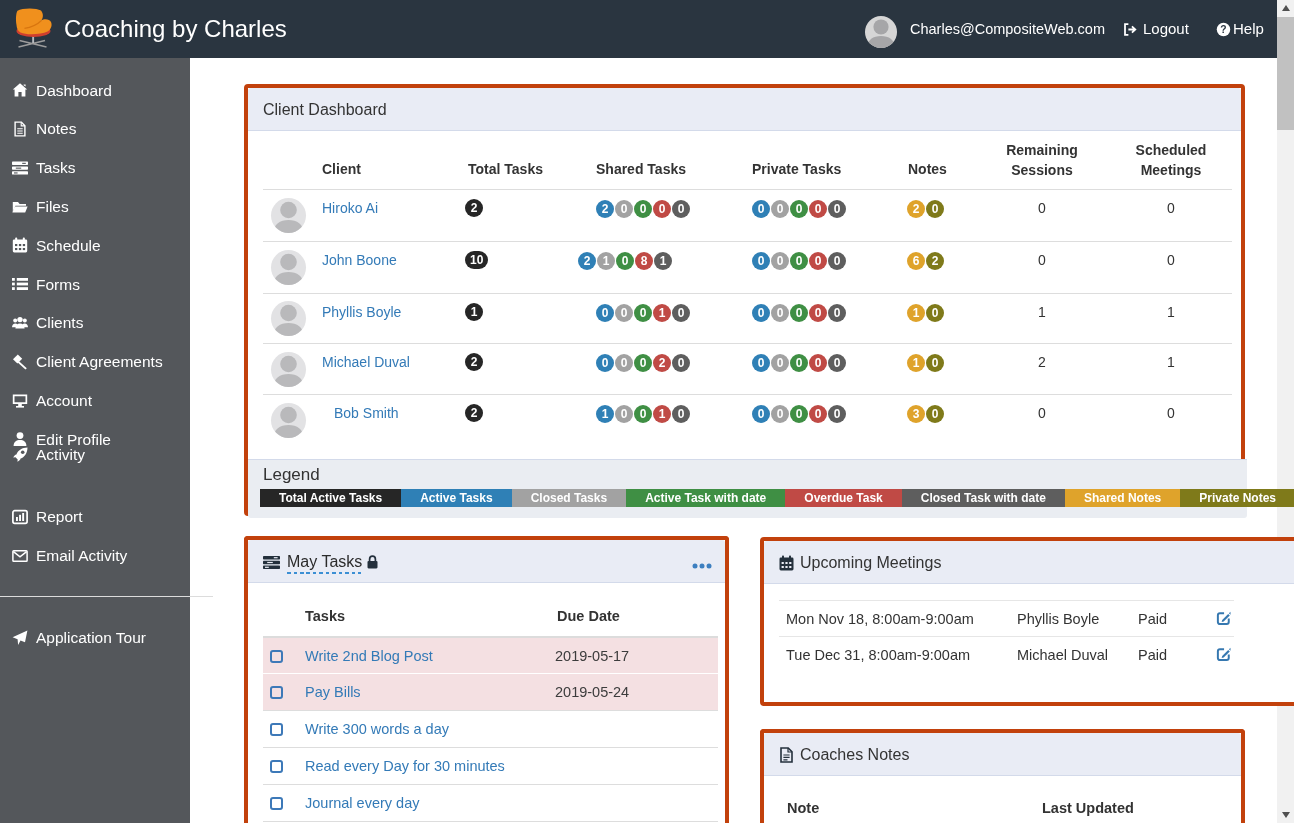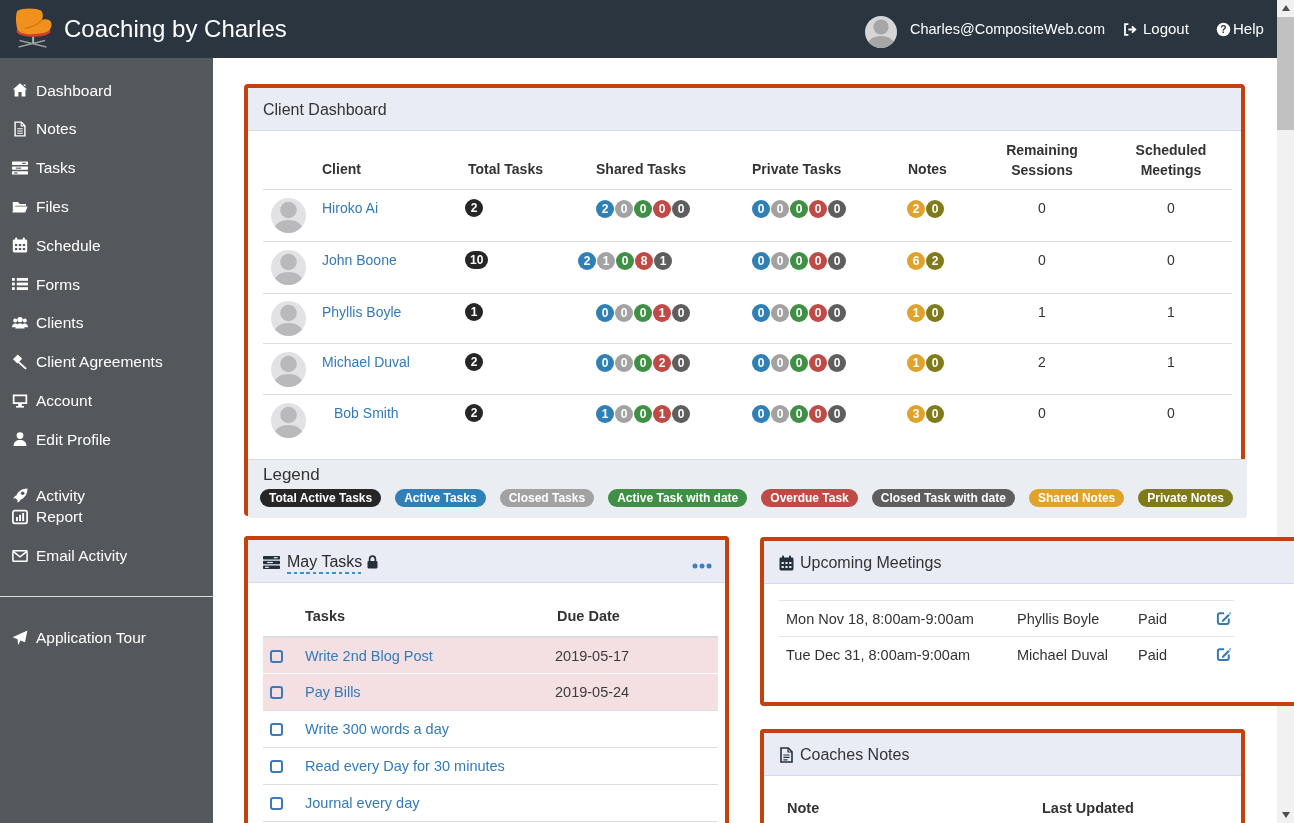--- a/index.html
+++ b/index.html
@@ -7,21 +7,21 @@
   font-family:"Liberation Sans", sans-serif; }
 #page { position:relative; width:1294px; height:823px; }
 
 #navbar { position:absolute; left:0; top:0; width:1277px; height:58px; background:#2a3540; }
 #brand { position:absolute; left:64px; top:0; height:58px; line-height:58px; color:#fff; font-size:24px; }
 #logo { position:absolute; left:14px; top:6px; }
 .nb-txt { position:absolute; top:0; height:72px; line-height:58px; color:#fff; font-size:15px; }
 #nb-avatar { position:absolute; left:865px; top:16px; width:32px; height:32px; border-radius:50%;
   background:#d6d6d6; overflow:hidden; }
 
-#sidebar { position:absolute; left:0; top:58px; width:213px; height:765px; background:#54575b; }
+#sidebar { position:absolute; left:0; top:58px; width:190px; height:765px; background:#54575b; }
 .sb-item { position:absolute; left:0; width:213px; height:39px; line-height:39px; color:#fff; font-size:15.5px; }
 .sb-item svg { position:absolute; left:12px; top:50%; margin-top:-8px; }
 .sb-item .lbl { position:absolute; left:36px; }
 #sb-sep { position:absolute; left:0; top:538px; width:213px; height:1px; background:#dcdcdc; }
 
 #scrollbar { position:absolute; left:1277px; top:0; width:17px; height:823px; background:#f1f1f1; }
 #sb-thumb { position:absolute; left:0; top:17px; width:17px; height:113px; background:#c1c1c1; }
 .sb-arrow { position:absolute; left:4.5px; width:0; height:0; }
 
 .panel { position:absolute; background:#fff; border:4px solid #c2410c; border-radius:4px; }
@@ -43,21 +43,21 @@
 .avatar { position:absolute; left:8px; top:50%; margin-top:-17.5px; width:35px; height:35px; border-radius:50%;
   background:#e2e2e4; overflow:hidden; }
 .cname { position:absolute; top:8px; height:20px; line-height:20px; font-size:14px; }
 .cb { position:absolute; top:9px; white-space:nowrap; }
 .cnum { position:absolute; top:8px; height:20px; line-height:20px; font-size:14px; color:#333; width:150px; text-align:center; }
 
 #legend { position:absolute; left:0; top:370.5px; width:999px; height:59px; background:#eaedf2;
   border-top:1px solid #d3daea; border-radius:0 0 3px 3px; }
 #legend .ttl { position:absolute; left:15px; top:5px; font-size:17px; color:#333; }
 #legend .bds { position:absolute; left:12px; top:29px; white-space:nowrap; }
-#legend .bdg { margin-right:14px; height:18px; line-height:18px; padding:0 9px; border-radius:9px; }
+#legend .bdg { margin-right:0; height:18px; line-height:18px; padding:0 19px; border-radius:0; }
 
 .mrow { position:absolute; left:15px; width:455px; height:37px; }
 .mrow .tx { position:absolute; left:42px; top:0; height:37px; line-height:37px; font-size:14.5px; }
 .mrow .dt { position:absolute; left:292px; top:0; height:37px; line-height:37px; font-size:14.5px; color:#3c3c3c; }
 .ckb { position:absolute; left:7px; top:12px; width:13px; height:13px; border:2px solid #3d79b8; border-radius:3px; }
 
 .meet { position:absolute; left:15px; width:455px; height:36.5px; border-top:1px solid #e6e6e6;
   font-size:14.5px; color:#333; }
 .meet span { position:absolute; top:0; height:36px; line-height:36px; }
 </style>
@@ -194,21 +194,21 @@
         </svg>
         <span class="lbl">Account</span>
       </div>
       <div class="sb-item" style="top:361.79999999999995px;">
         <svg width="16" height="16" viewBox="0 0 16 16">
           <circle cx="8" cy="4.6" r="3.4" fill="#fff"></circle>
           <path d="M1.6 15 C1.6 10.6 4.4 8.9 8 8.9 C11.6 8.9 14.4 10.6 14.4 15 Z" fill="#fff"></path>
         </svg>
         <span class="lbl">Edit Profile</span>
       </div>
-      <div class="sb-item" style="top:418px;">
+      <div class="sb-item" style="top:377px;">
         <svg width="16" height="16" viewBox="0 0 16 16">
           <path d="M15.5 0.5 C10.2 0.6 6 3.2 4.4 7.4 C3.1 7.7 2 8.7 1.2 10.6 L3.5 10.3 L5.7 12.5 L5.4 14.8 C7.3 14 8.3 12.9 8.6 11.6 C12.8 10 15.4 5.8 15.5 0.5 Z" fill="#fff"></path>
           <circle cx="10.7" cy="5.3" r="1.8" fill="#54575b"></circle>
           <path d="M1 15 C1.2 13.2 2.1 12.1 3.6 11.9 L4.1 12.4 C3.9 13.9 2.8 14.8 1 15 Z" fill="#54575b"></path>
         </svg>
         <span class="lbl">Activity</span>
       </div>
       <div class="sb-item" style="top:439.4px;">
         <svg width="16" height="16" viewBox="0 0 16 16">
           <rect x="0.9" y="1.7" width="14.2" height="12.6" rx="1.8" fill="none" stroke="#fff" stroke-width="1.7"></rect>

